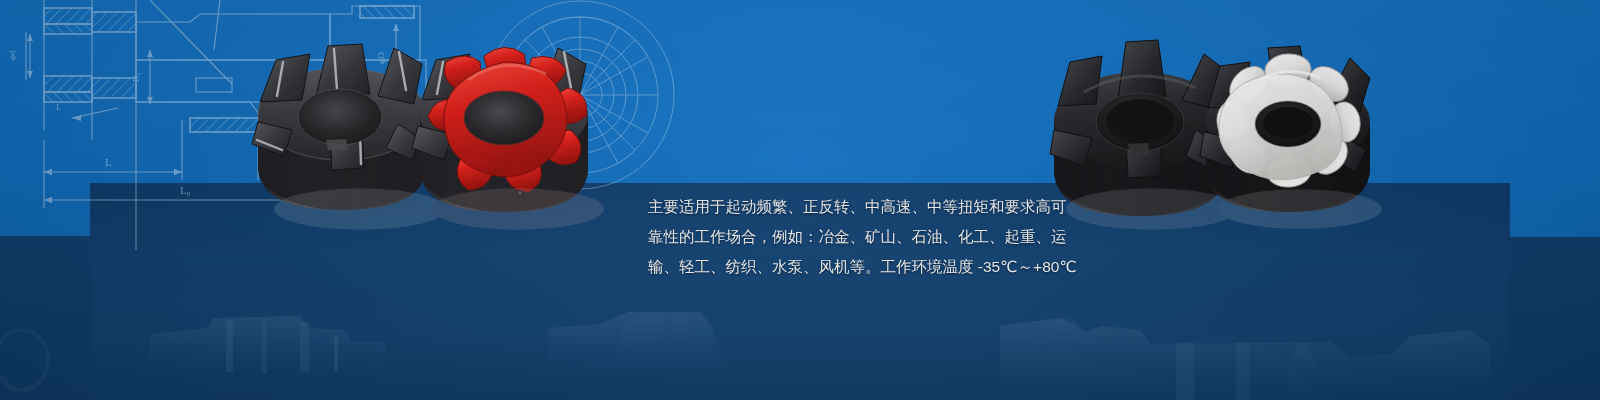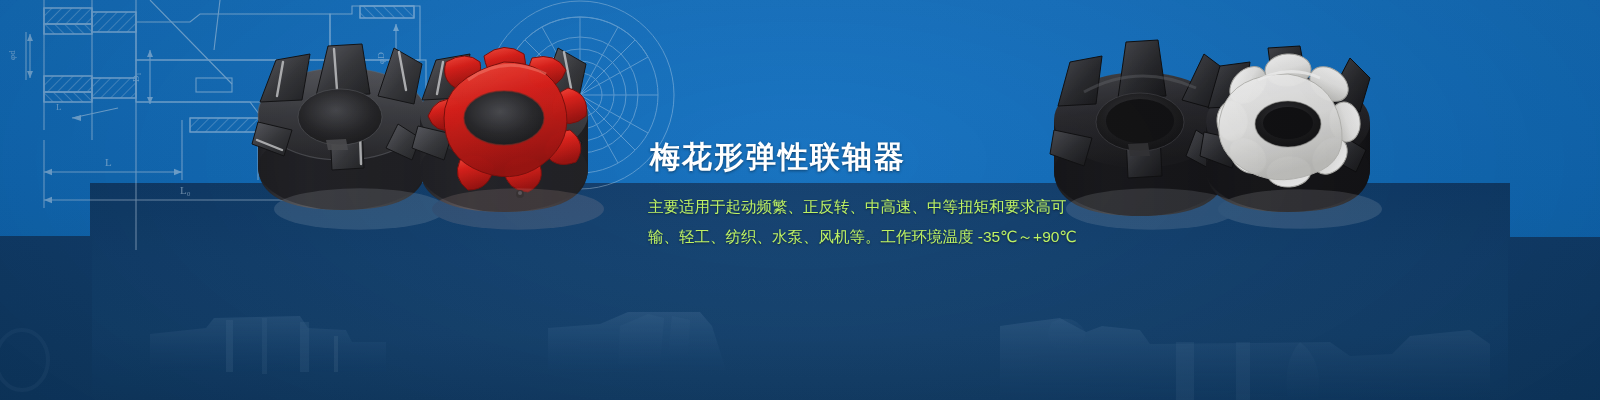--- a/index.html
+++ b/index.html
@@ -39,21 +39,21 @@
 
   
   #title{
     position:absolute;left:650px;top:137px;
     color:#ffffff;font-size:30px;font-weight:bold;letter-spacing:2px;
     text-shadow:0 1px 3px rgba(0,0,0,.45);
     white-space:nowrap;
   }
   #desc{
     position:absolute;left:648px;top:192px;width:420px;
-    color:#bef264;font-size:15.5px;line-height:30px;
+    color:#e5e5e5;font-size:15.5px;line-height:30px;
     text-shadow:0 1px 2px rgba(0,0,0,.5);
   }
   #desc .line{white-space:nowrap;}
 </style>
 </head>
 <body>
 
 <div id="banner">
 
   <div class="layer bg-bright"></div>
@@ -414,20 +414,20 @@
         <path d="M1300 46 q24 18 18 58 l-30 0 q-6 -38 12 -58 Z" opacity=".45"></path>
         <path d="M1052 26 q22 -10 34 10 q-4 22 -28 18 q-16 -10 -6 -28 Z" opacity=".5"></path>
 
         <ellipse cx="22" cy="64" rx="26" ry="30" fill="none" stroke="#7fa6cc" stroke-width="4" opacity=".25"></ellipse>
       </g>
     </svg>
   </div>
 
   <div class="layer vignette"></div>
 
-  <div id="title">梅花形弹性联轴器</div>
 
   <div id="desc">
     <div class="line">主要适用于起动频繁、正反转、中高速、中等扭矩和要求高可</div>
-    <div class="line">输、轻工、纺织、水泵、风机等。工作环境温度 -35℃～+90℃</div>
+    <div class="line">靠性的工作场合，例如：冶金、矿山、石油、化工、起重、运</div>
+    <div class="line">输、轻工、纺织、水泵、风机等。工作环境温度 -35℃～+80℃</div>
   </div>
 
 </div>
 
 </body></html>

